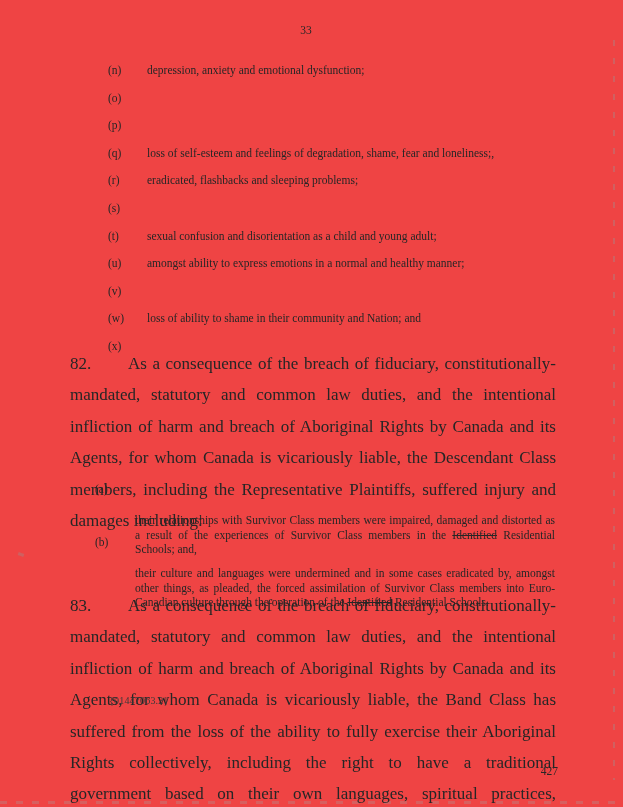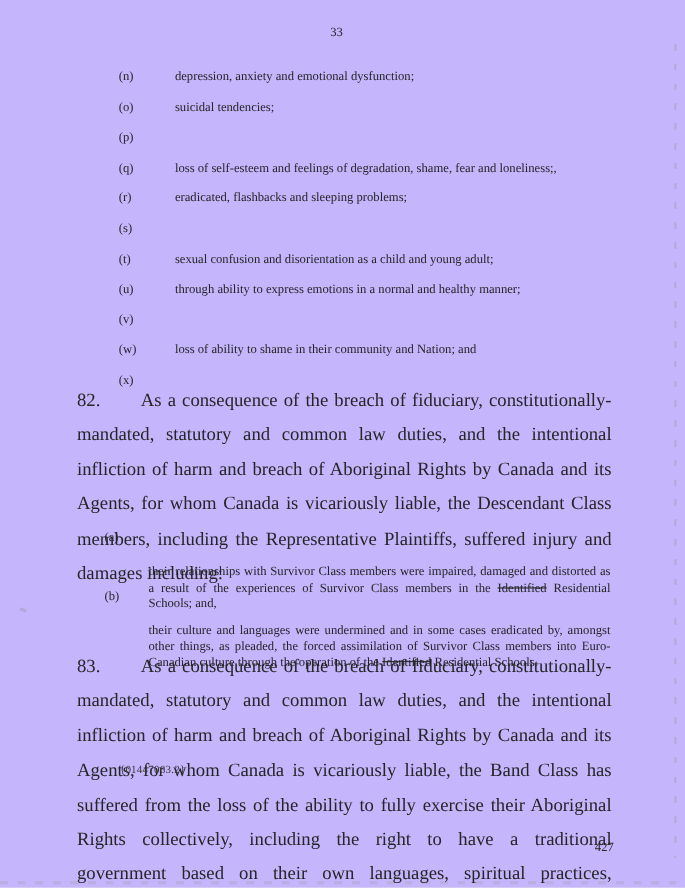--- a/index.html
+++ b/index.html
@@ -4,21 +4,21 @@
 <style>
   html, body {
     margin: 0;
     padding: 0;
     background: #e9e9e9;
   }
   .page {
     position: relative;
     width: 623px;
     height: 807px;
-    background: #c4b5fd;
+    background: #ef4444;
     font-family: "Liberation Serif", serif;
     color: #262626;
     overflow: hidden;
   }
   
   .scan-right-edge {
     position: absolute;
     top: 40px;
     right: 8px;
     width: 2px;
@@ -75,21 +75,20 @@
     display: flex;
     height: 27.6px;
     line-height: 14px;
     align-items: flex-start;
   }
   .list-nx .li-label {
     flex: 0 0 39px;
   }
   .list-nx .li-text {
     flex: 1 1 auto;
-    margin-left: 12px;
   }
 
   
   .para {
     position: absolute;
     left: 70px;
     width: 486px;
     margin: 0;
     font-size: 17px;
     line-height: 31.4px;
@@ -150,21 +149,20 @@
 
   <div class="page-num-top">33</div>
 
   <ul class="list-nx">
     <li>
       <span class="li-label">(n)</span>
       <span class="li-text">depression, anxiety and emotional dysfunction;</span>
     </li>
     <li>
       <span class="li-label">(o)</span>
-      <span class="li-text">suicidal tendencies;</span>
     </li>
     <li>
       <span class="li-label">(p)</span>
     </li>
     <li>
       <span class="li-label">(q)</span>
       <span class="li-text">loss of self-esteem and feelings of degradation, shame, fear and loneliness;,</span>
     </li>
     <li>
       <span class="li-label">(r)</span>
@@ -172,21 +170,21 @@
     </li>
     <li>
       <span class="li-label">(s)</span>
     </li>
     <li>
       <span class="li-label">(t)</span>
       <span class="li-text">sexual confusion and disorientation as a child and young adult;</span>
     </li>
     <li>
       <span class="li-label">(u)</span>
-      <span class="li-text">through ability to express emotions in a normal and healthy manner;</span>
+      <span class="li-text">amongst ability to express emotions in a normal and healthy manner;</span>
     </li>
     <li>
       <span class="li-label">(v)</span>
     </li>
     <li>
       <span class="li-label">(w)</span>
       <span class="li-text">loss of ability to shame in their community and Nation; and</span>
     </li>
     <li>
       <span class="li-label">(x)</span>

